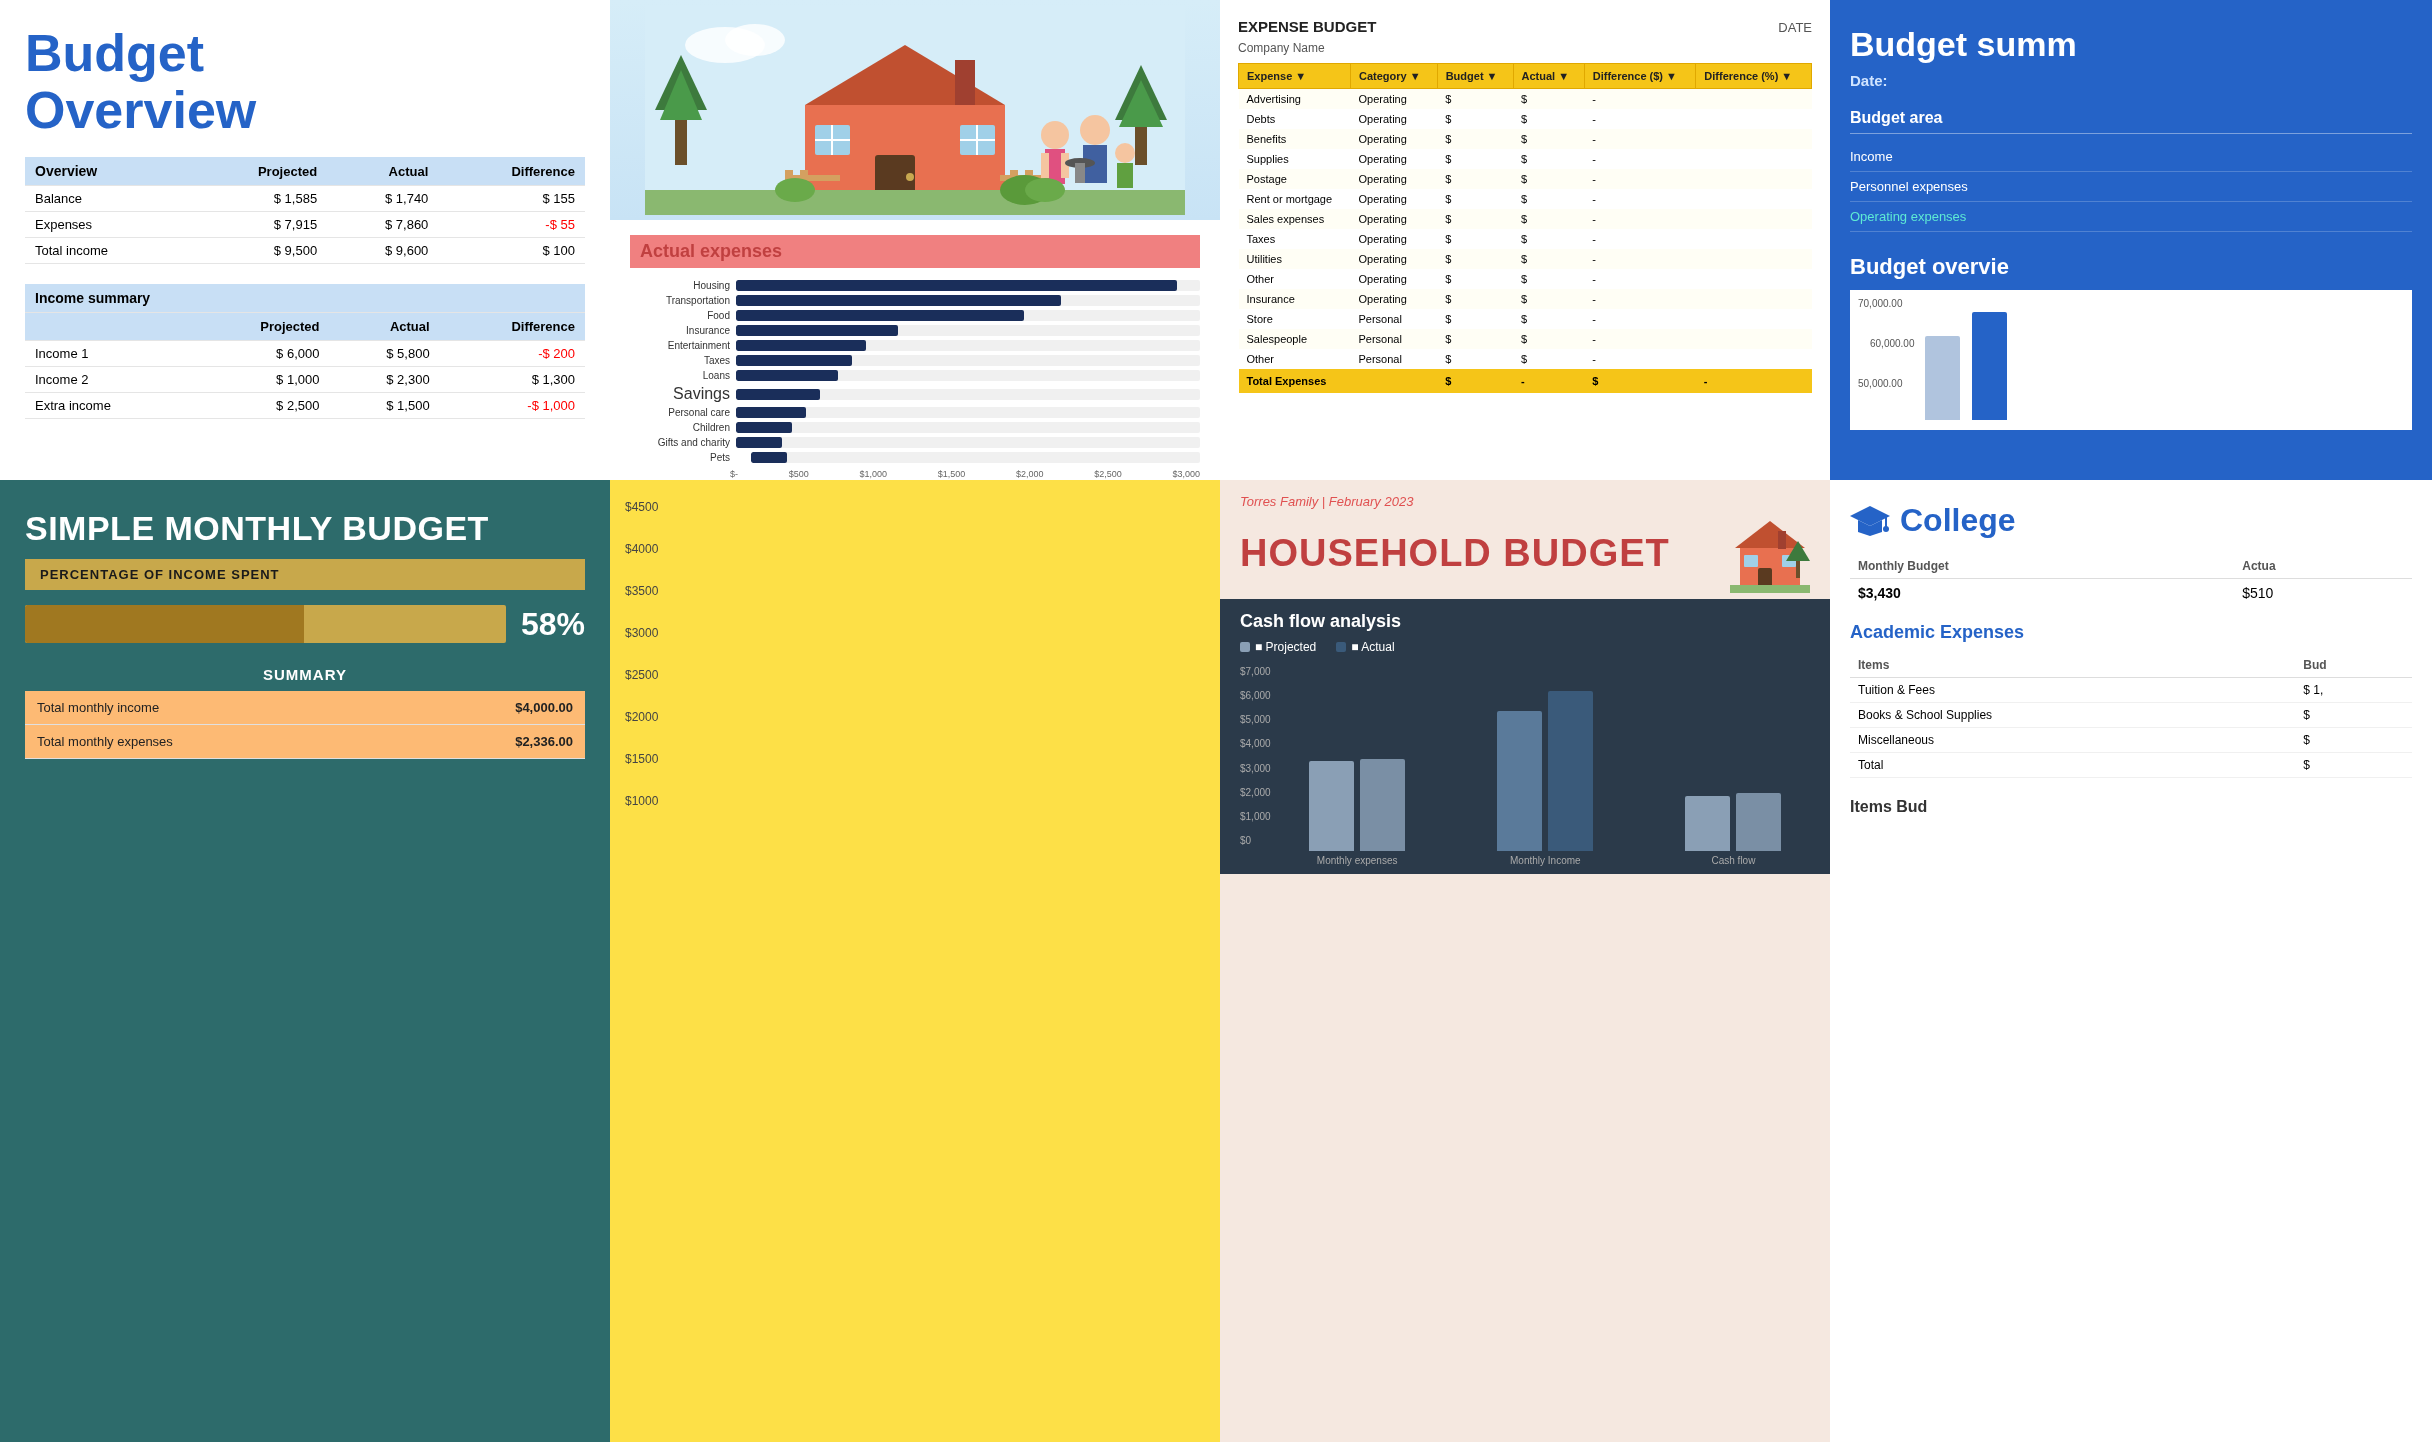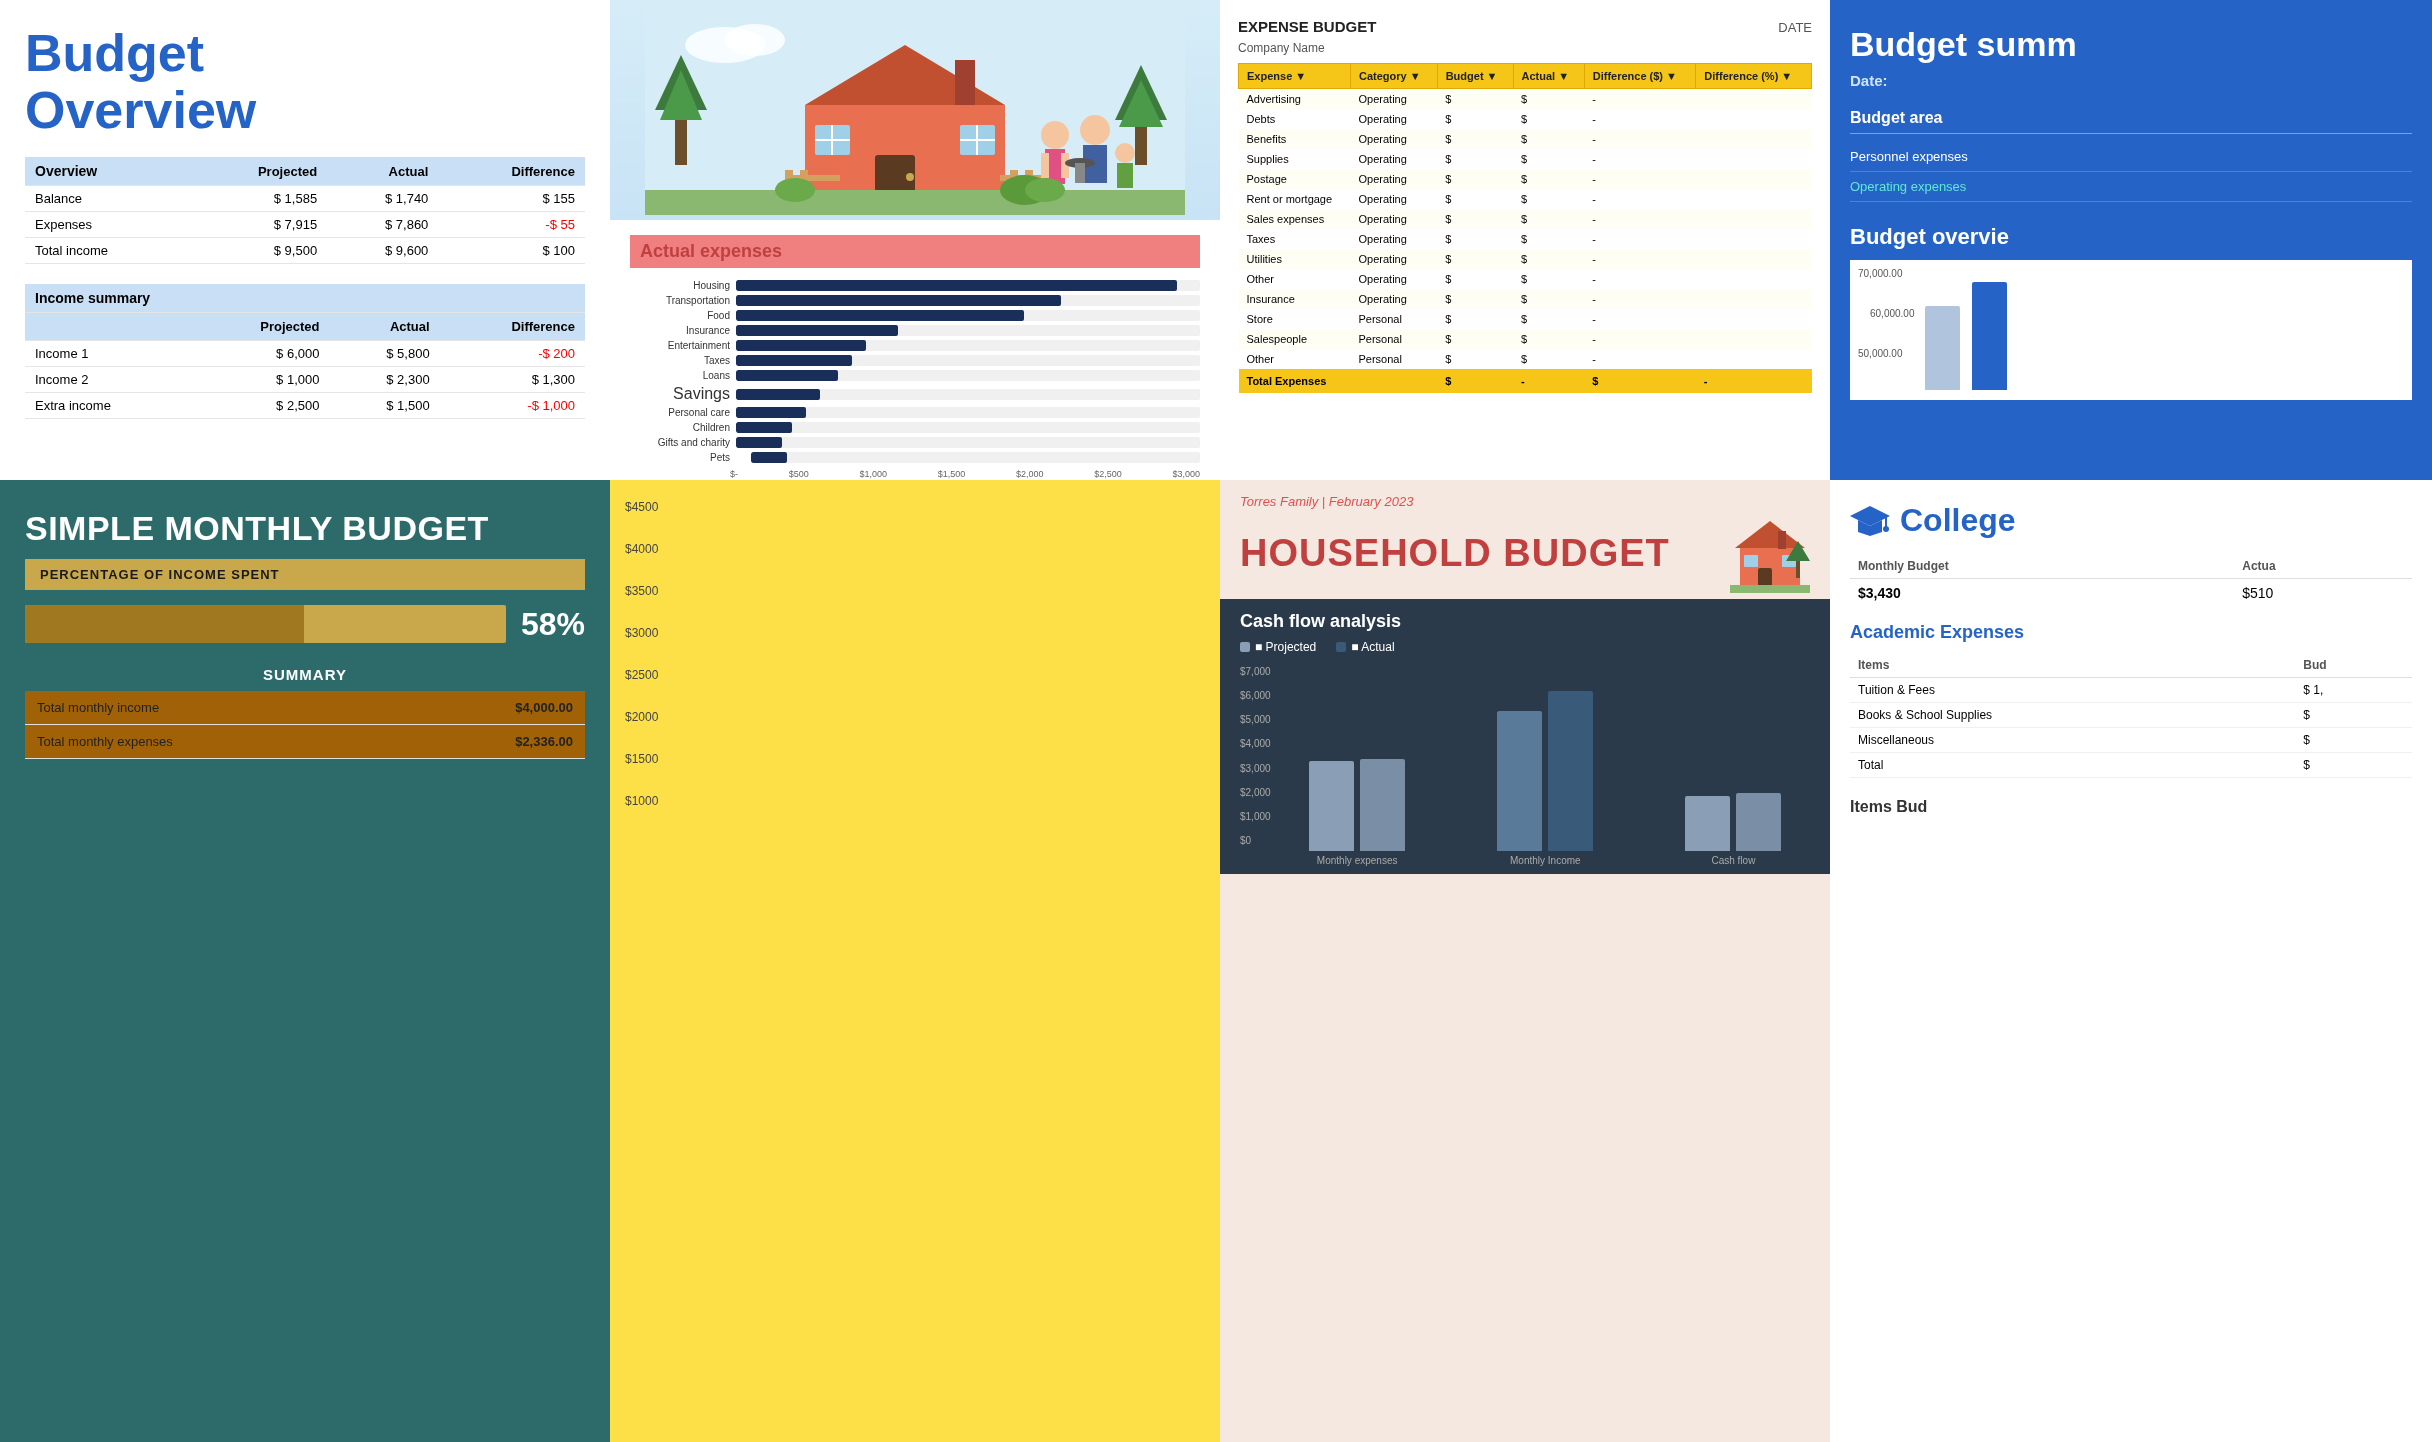--- a/index.html
+++ b/index.html
@@ -423,20 +423,21 @@
         </tr>
       </tfoot>
     </table>
   </div>
 
   <div class="cell-1-4" style="background:#2563c7;padding:25px 20px;color:white;">
     <h2 style="font-size:34px;font-weight:800;color:white;margin-bottom:8px;">Budget summ</h2>
     <div style="font-size:15px;color:#d0e4ff;margin-bottom:20px;font-weight:600;">Date:</div>
     <div style="font-size:16px;font-weight:700;color:white;margin-bottom:8px;border-bottom:1px solid rgba(255,255,255,0.4);padding-bottom:6px;">Budget area</div>
     <div id="budget-area-items">
+        <div style="padding: 7px 0px; font-size: 13px; color: white; border-bottom: 1px solid rgba(255, 255, 255, 0.2);">Income</div>
         <div style="padding: 7px 0px; font-size: 13px; color: white; border-bottom: 1px solid rgba(255, 255, 255, 0.2);">Personnel expenses</div>
         <div style="padding: 7px 0px; font-size: 13px; color: #5eead4; border-bottom: 1px solid rgba(255, 255, 255, 0.2);">Operating expenses</div>
       </div>
     <div style="font-size:22px;font-weight:700;color:white;margin-top:22px;margin-bottom:10px;">Budget overvie</div>
     <div style="background:white;height:140px;padding:10px;position:relative;">
       <div style="position:absolute;left:8px;top:8px;font-size:10px;color:#555;">70,000.00</div>
       <div style="position:absolute;left:20px;top:48px;font-size:10px;color:#555;">60,000.00</div>
       <div style="position:absolute;left:8px;top:88px;font-size:10px;color:#555;">50,000.00</div>
       <div style="display:flex;align-items:flex-end;height:100%;padding-left:65px;gap:12px;" id="budget-overview-bars">
           <div style="width: 35px; height: 70%; background: rgb(176, 196, 222); border-radius: 2px 2px 0px 0px;"></div>
@@ -447,21 +448,21 @@
 
   <div class="cell-2-1">
     <div style="font-size:34px;font-weight:900;color:white;padding:30px 25px 12px;letter-spacing:0.5px;line-height:1.1;">SIMPLE MONTHLY BUDGET</div>
     <div style="background:#c8a84b;margin:0 25px 15px;padding:8px 15px;font-size:13px;font-weight:800;color:#1a1a1a;letter-spacing:1px;">PERCENTAGE OF INCOME SPENT</div>
     <div style="padding:0 25px;display:flex;align-items:center;gap:15px;margin-bottom:15px;">
       <div style="flex:1;height:38px;background:#c8a84b;border-radius:2px;overflow:hidden;">
         <div style="height:100%;width:58%;background:#a07820;border-radius:2px 0 0 2px;"></div>
       </div>
       <div style="font-size:32px;font-weight:700;color:white;">58%</div>
     </div>
-    <div style="background:#a16207;margin:0 25px 15px;">
+    <div style="background:#fdba74;margin:0 25px 15px;">
       <div style="background:#2d6b6b;color:white;text-align:center;padding:8px;font-weight:700;font-size:15px;letter-spacing:1px;">SUMMARY</div>
       <div id="smb-summary-rows">
           <div style="display: flex; justify-content: space-between; padding: 9px 12px; border-bottom: 1px solid rgb(224, 224, 224); font-size: 13px; color: rgb(34, 34, 34);">
     <span>Total monthly income</span>
     <span style="font-weight:600;">$4,000.00</span>
   </div>
           <div style="display: flex; justify-content: space-between; padding: 9px 12px; border-bottom: 1px solid rgb(224, 224, 224); font-size: 13px; color: rgb(34, 34, 34);">
     <span>Total monthly expenses</span>
     <span style="font-weight:600;">$2,336.00</span>
   </div>

